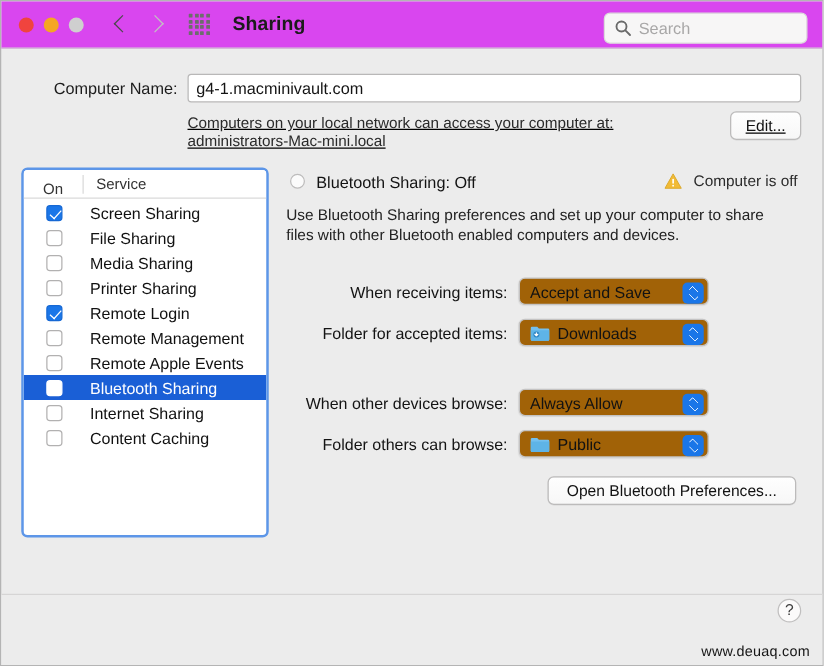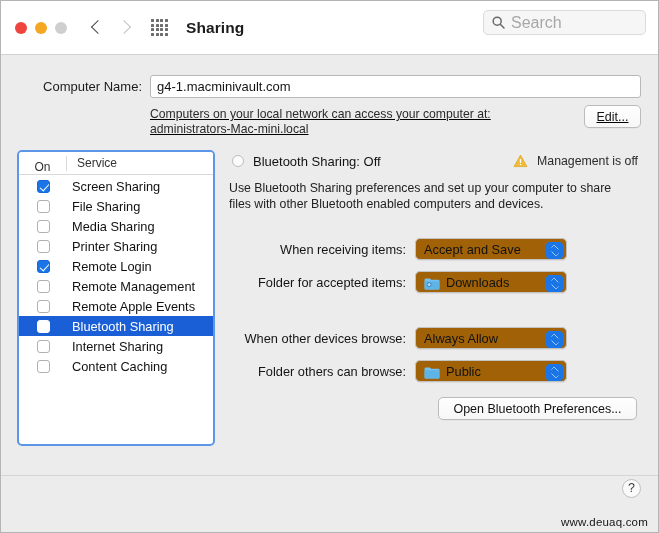--- a/index.html
+++ b/index.html
@@ -17,22 +17,22 @@
     width: 659px;
     height: 533px;
     background: #ececec;
     border: 1px solid #b4b4b4;
     overflow: hidden;
   }
 
   
   .titlebar {
     position: relative;
-    height: 54px;
-    background: #ffffff;
+    height: 38px;
+    background: #d946ef;
     border-bottom: 1px solid #d3d2d2;
     display: flex;
     align-items: center;
     padding: 0 14px;
   }
 
   .traffic {
     display: flex;
     gap: 8px;
     align-items: center;
@@ -102,21 +102,21 @@
     height: 25px;
     background: #f7f6f6;
     border: 1px solid #dcdbdb;
     border-radius: 5px;
     display: flex;
     align-items: center;
     padding: 0 8px;
     gap: 6px;
   }
   .search-placeholder {
-    font-size: 16px;
+    font-size: 13px;
     color: #a8a7a7;
   }
 
   
   .cname-row {
     display: flex;
     align-items: center;
     padding: 20px 16px 0 16px;
     justify-content: center;
   }
@@ -542,21 +542,21 @@
 
       <div class="status-row">
         <span class="radio-ind"></span>
         <span class="status-title">Bluetooth Sharing: Off</span>
         <span class="warn-wrap">
           <svg width="15" height="14" viewBox="0 0 15 14">
             <path d="M7.5 1.1 L14 12.6 L1 12.6 Z" fill="#f2bb35" stroke="#dba92c" stroke-width="0.8" stroke-linejoin="round"></path>
             <rect x="6.85" y="5" width="1.3" height="4" rx="0.6" fill="#ffffff"></rect>
             <circle cx="7.5" cy="10.5" r="0.75" fill="#ffffff"></circle>
           </svg>
-          <span class="warn-text">Management is off</span>
+          <span class="warn-text">Computer is off</span>
         </span>
       </div>
 
       <div class="desc">Use Bluetooth Sharing preferences and set up your computer to share files with other Bluetooth enabled computers and devices.</div>
 
       <div class="form-group">
         <div class="frow">
           <div class="frow-label">When receiving items:</div>
           <div class="popup">
             <span class="pv">Accept and Save</span>

